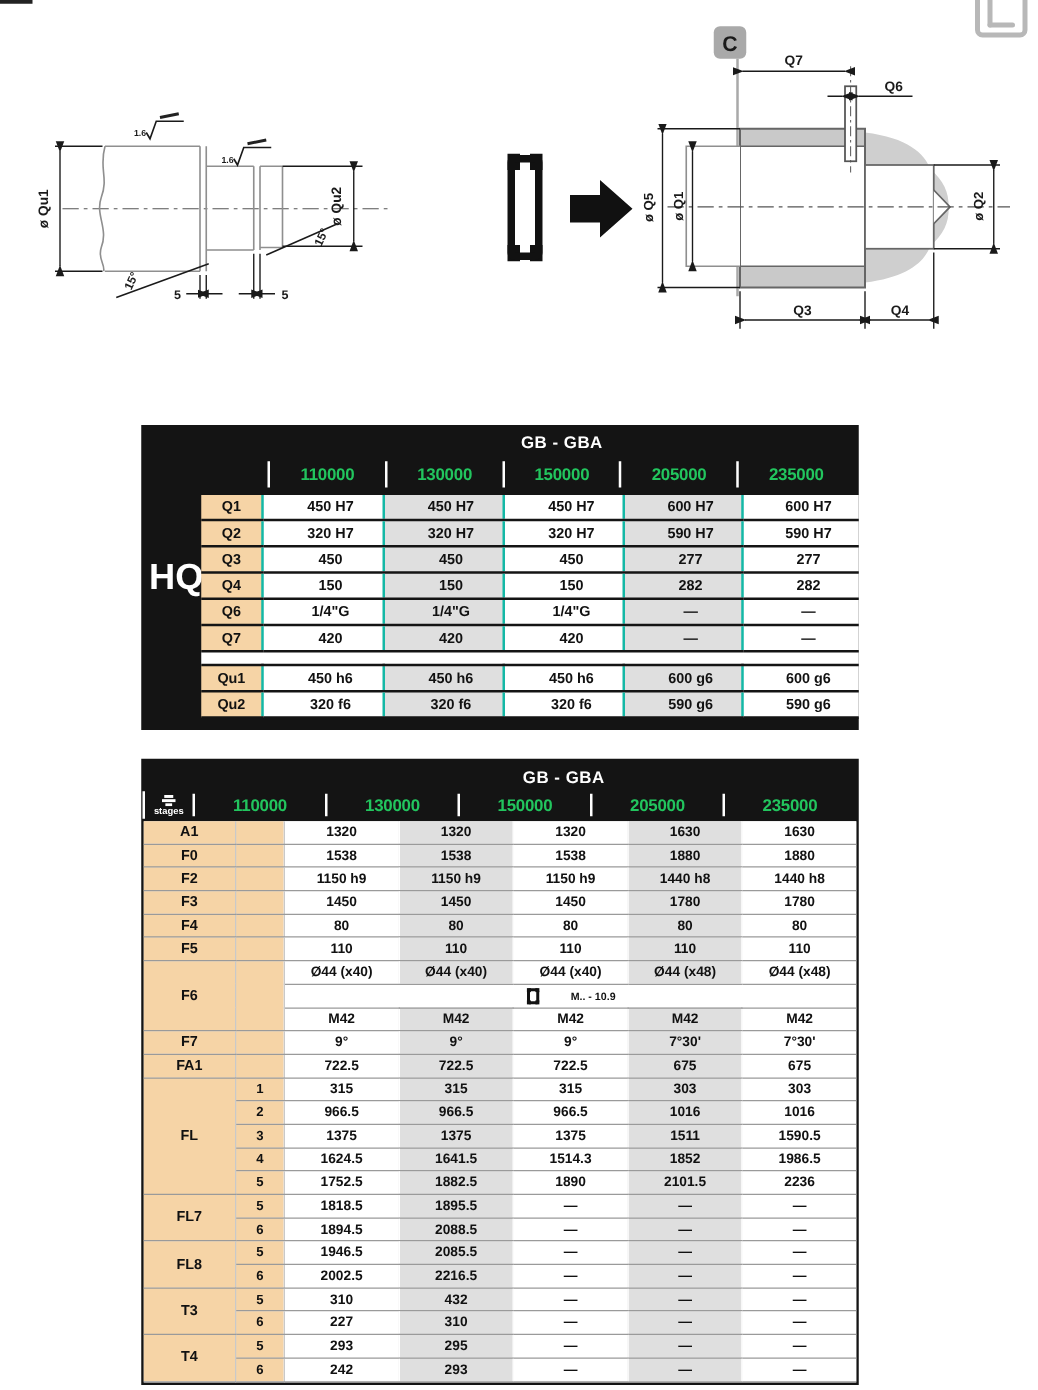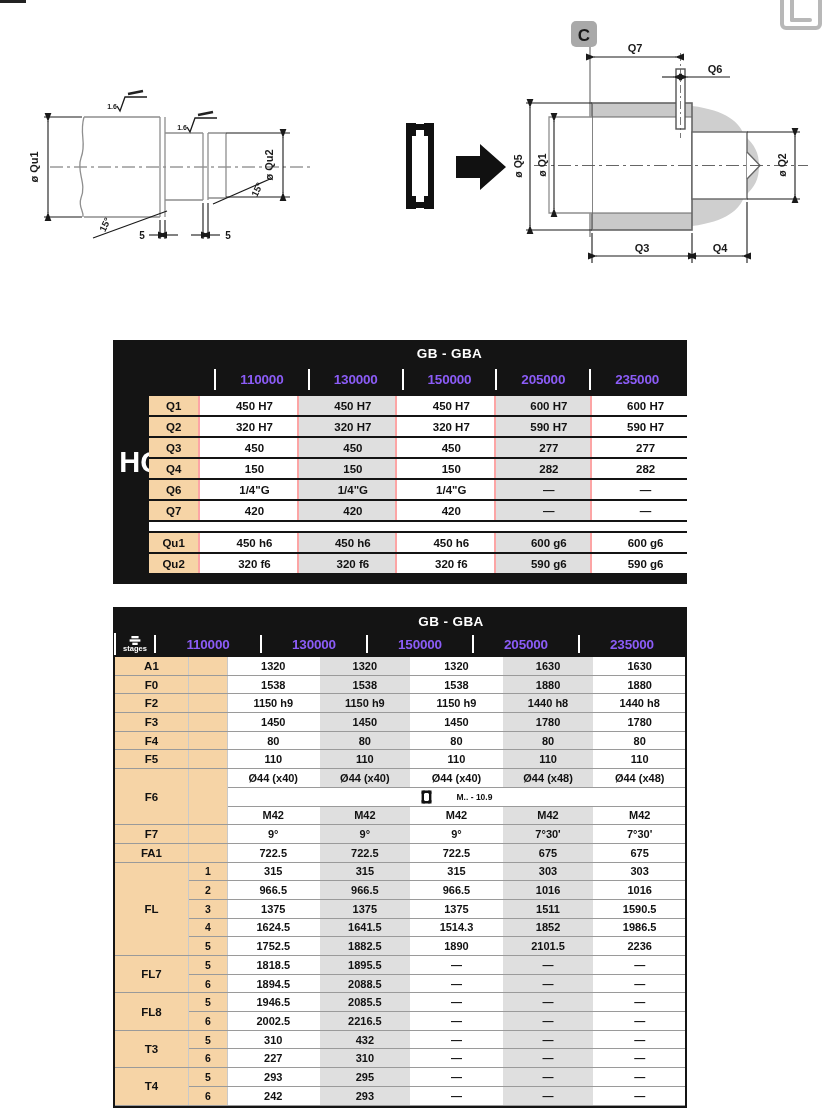--- a/index.html
+++ b/index.html
@@ -11,37 +11,37 @@
   
   .draw-left{position:absolute;left:20px;top:80px;}
   .coupling{position:absolute;left:398px;top:118px;}
   .draw-right{position:absolute;left:468px;top:13px;}
   .corner-icon{position:absolute;left:772px;top:0px;}
 
   
   .tbl{position:absolute;background:#141414;box-sizing:border-box;}
   .t-title{color:#fff;font-weight:bold;font-size:13.5px;text-align:center;letter-spacing:.4px;}
   .cols{display:flex;}
-  .colh{flex:1;position:relative;color:#8b5cf6;font-weight:bold;font-size:13.5px;
+  .colh{flex:1;position:relative;color:#22c55e;font-weight:bold;font-size:13.5px;
         text-align:center;letter-spacing:-0.2px;display:flex;align-items:center;justify-content:center;}
   .colh::before{content:'';position:absolute;left:-1px;top:15%;bottom:15%;width:2px;background:#fff;}
   table{border-collapse:collapse;border-spacing:0;}
   td{padding:0;text-align:center;font-weight:bold;}
 
   
   .tbl1{left:113px;top:340px;width:574px;height:244px;}
   .hq{position:absolute;left:4px;top:0;width:48px;height:100%;display:flex;align-items:center;
       justify-content:center;color:#fff;font-size:29px;font-weight:bold;}
   .t1-head{position:absolute;left:102px;top:0;width:469px;}
   .t1-head .t-title{height:24px;line-height:27px;}
   .t1-head .cols{height:31px;}
-  .t1-body{position:absolute;left:36px;top:56px;}
+  .t1-body{position:absolute;left:48px;top:56px;}
   .t1-body td{height:19px;font-size:11.5px;border-bottom:2px solid #141414;}
   .t1-body td.lbl{background:#f6d4a6;width:54px;}
-  .t1-body td.val{width:94px;border-left:2px solid #fca5a5;padding-left:12px;}
+  .t1-body td.val{width:94px;border-left:2px solid #14b8a6;padding-left:12px;}
   .t1-body td.c0{background:#ffffff;}
   .t1-body td.c1{background:#dfdfdf;}
   .t1-body tr.sp td{height:9px;background:#fff;border-left:none;}
 
   
   .tbl2{left:113px;top:607px;width:574px;height:501px;padding:2px;}
   .t2-head{position:relative;height:48px;}
   .t2-title{margin-left:102px;height:22px;line-height:25px;color:#fff;font-weight:bold;
             font-size:13.5px;text-align:center;letter-spacing:.4px;}
   .t2-cols{display:flex;height:26px;}

